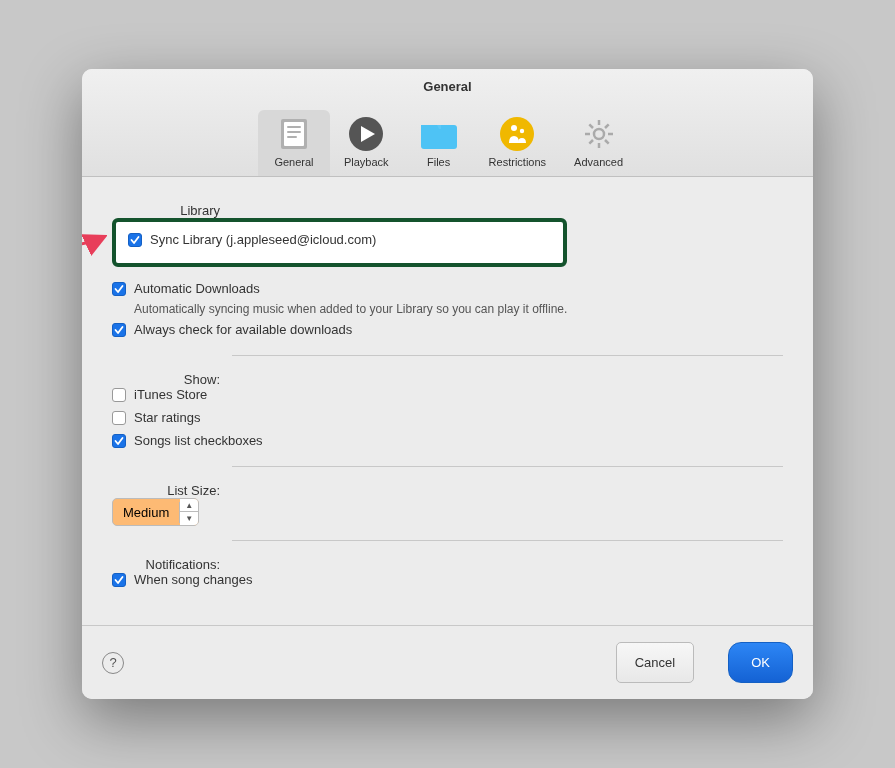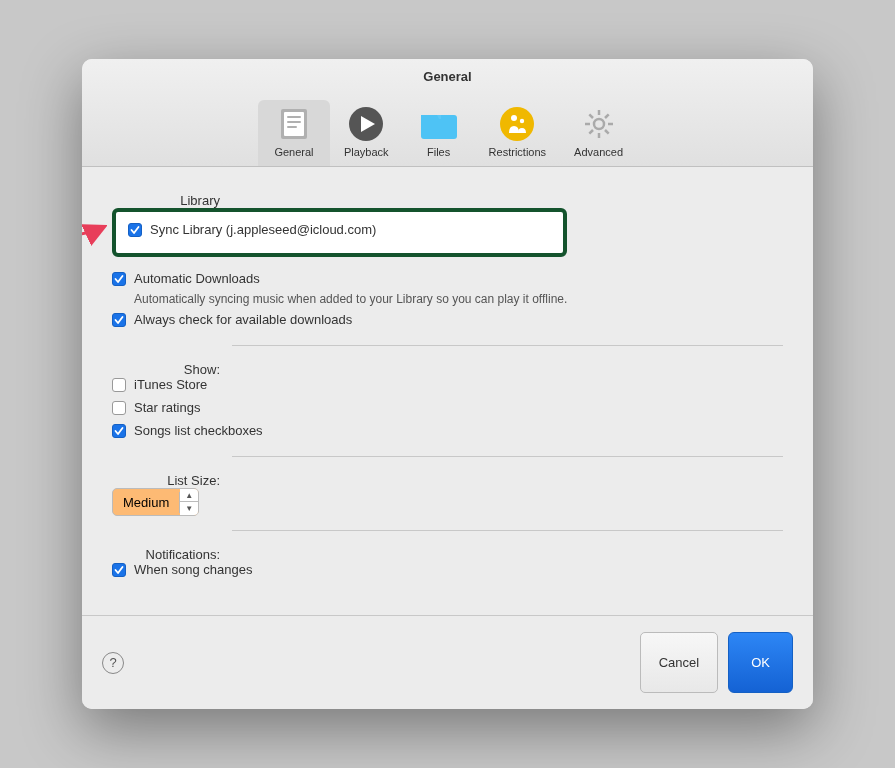--- a/index.html
+++ b/index.html
@@ -285,28 +285,29 @@
       padding: 5px 18px;
       border-radius: 5px;
       border: 1px solid #bbb;
       background: linear-gradient(to bottom, #f7f7f7, #e8e8e8);
       font-size: 13px;
       color: #333;
       cursor: pointer;
     }
 
     .btn-ok {
-      padding: 22px 22px;
-      border-radius: 6px;
+      padding: 12px 22px;
+      border-radius: 13px;
       border: 1px solid #1460c4;
       background: linear-gradient(to bottom, #2d86f5, #1462d4);
       font-size: 13px;
       color: white;
       cursor: pointer;
       font-weight: 500;
+      margin-left: 24px;
     }
   </style>
 </head>
 <body>
 
 <div class="window">
 
   <div class="title-bar">
     <h1>General</h1>
     <div class="toolbar">

